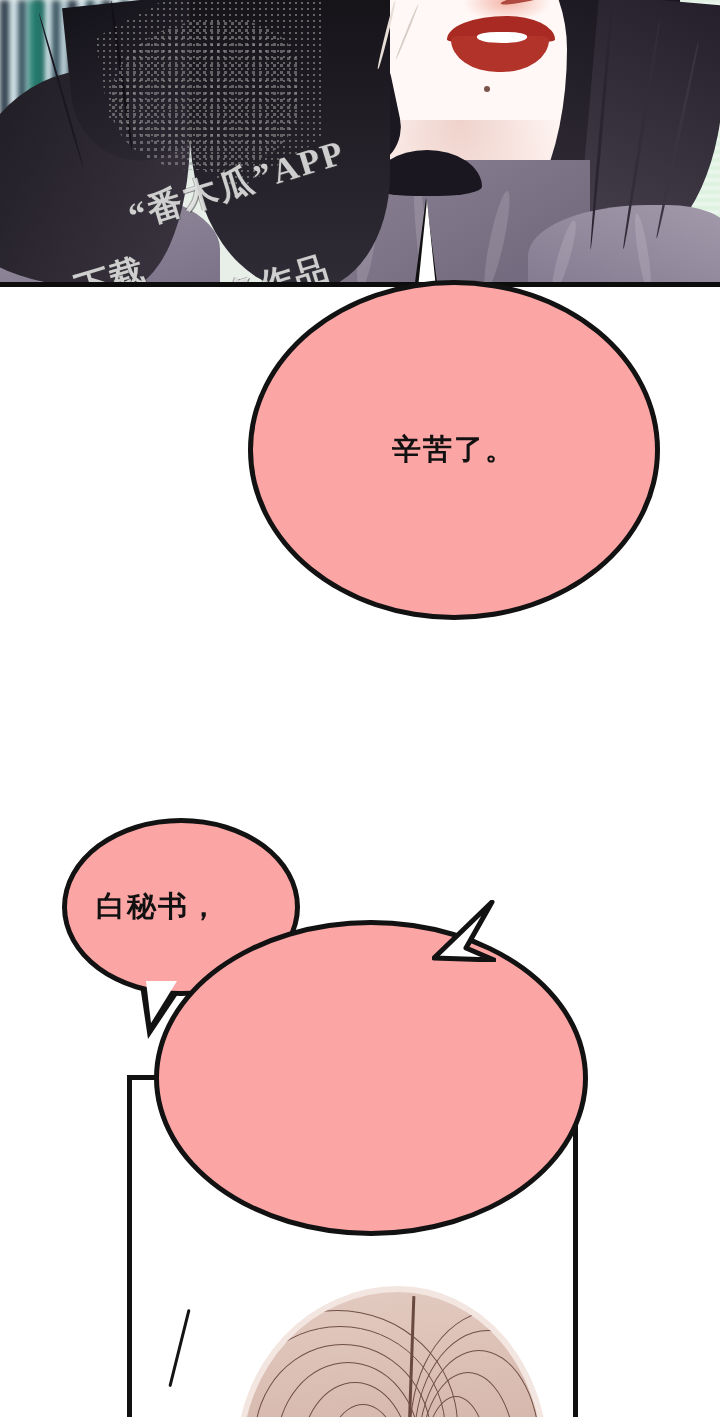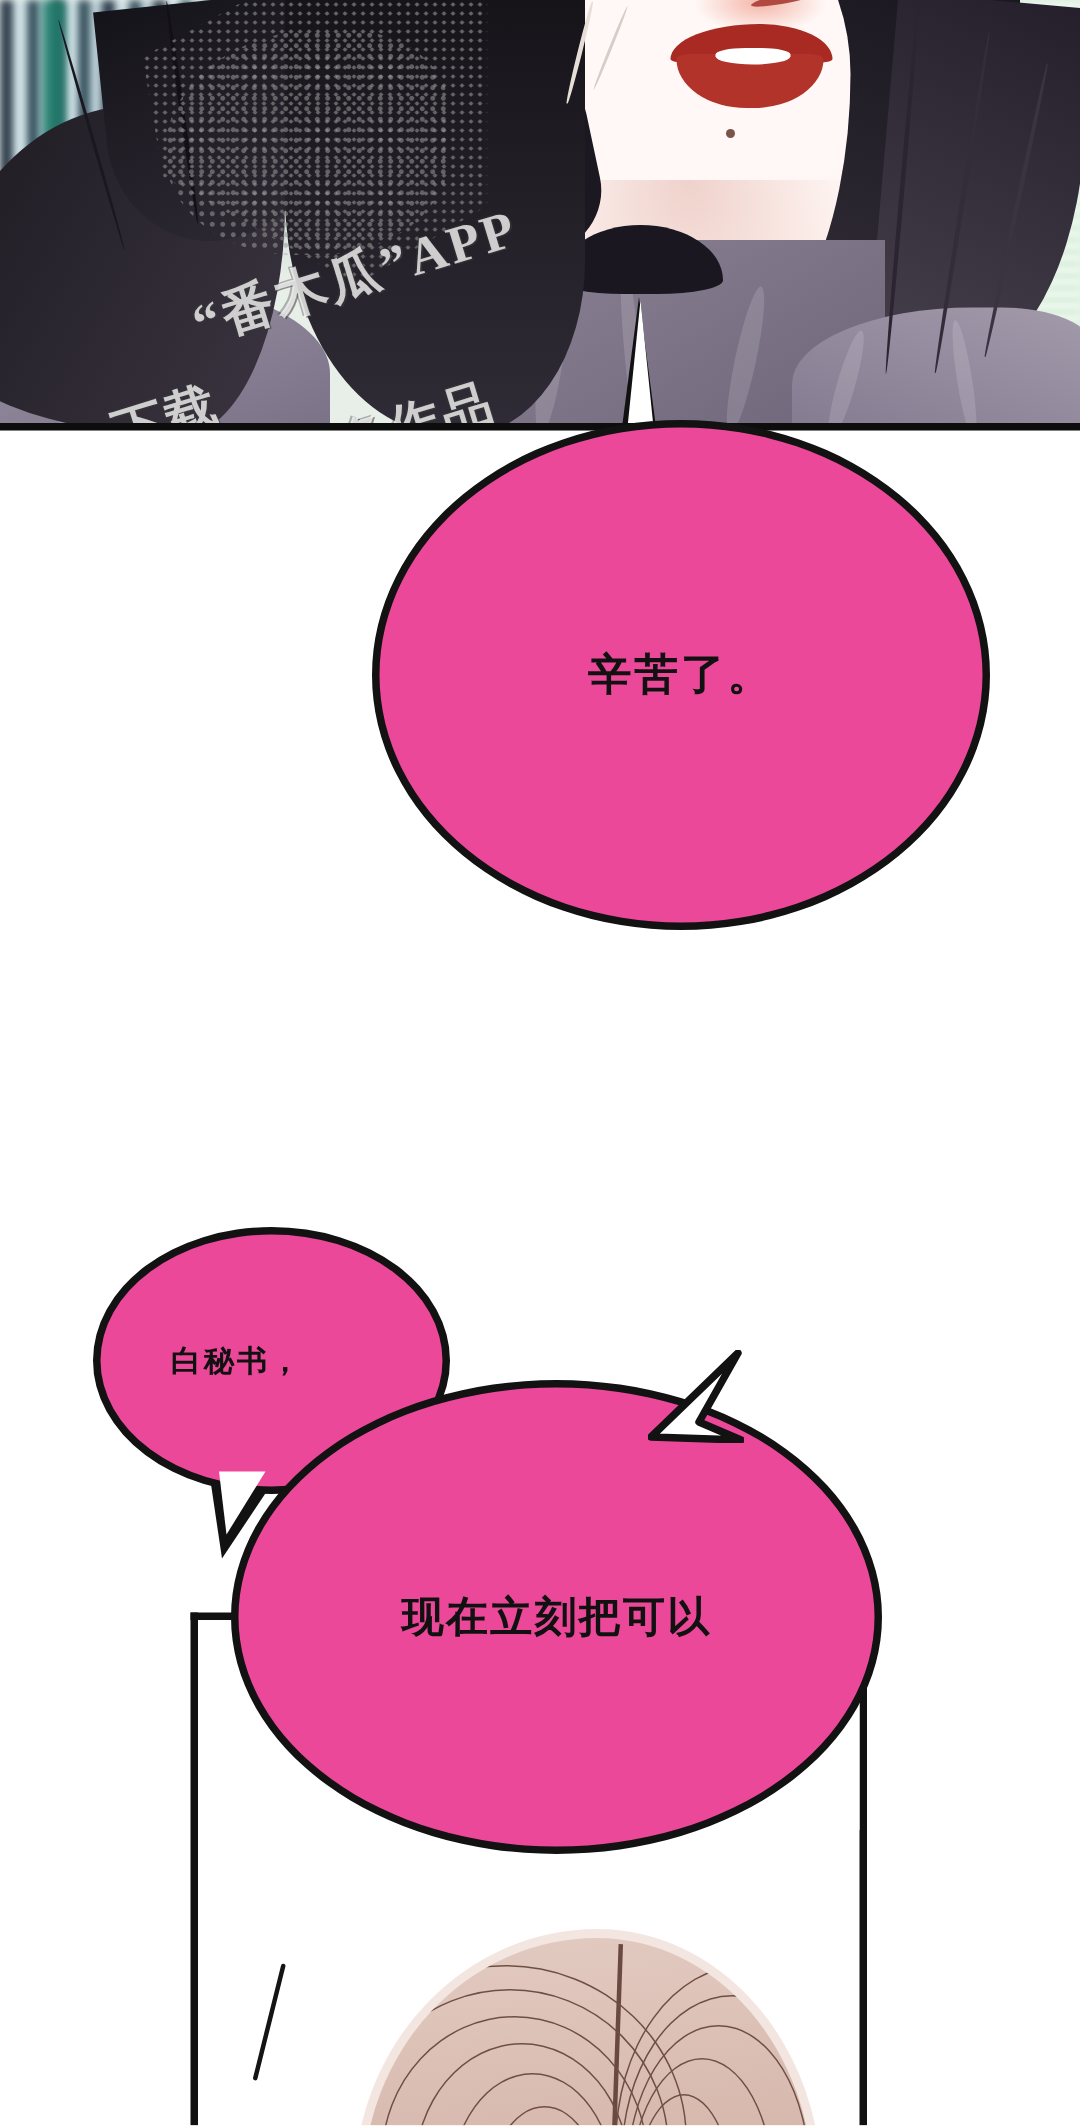--- a/index.html
+++ b/index.html
@@ -278,21 +278,21 @@
      -1px -1px 0 rgba(60,60,60,.35);
     white-space: nowrap;
   }
   .wm-line1 { font-size: 35px; margin-left: 82px; }
   .wm-line2 { font-size: 34px; margin-left: 10px; margin-top: 8px; }
   .wm-line3 { font-size: 34px; margin-left: 42px; margin-top: 6px; }
 
   
   .bubble {
     position: absolute;
-    background: #ec4899;
+    background: #fca5a5;
     border: 5px solid #121212;
     box-sizing: border-box;
     display: flex;
     align-items: center;
     justify-content: center;
     text-align: center;
     color: #111111;
     font-weight: bold;
     z-index: 20;
   }
@@ -300,21 +300,21 @@
     left: 248px; top: 280px;
     width: 412px; height: 340px;
     border-radius: 50% / 50%;
     font-size: 29px;
     letter-spacing: 2px;
   }
   .bubble-2 {
     left: 62px; top: 818px;
     width: 238px; height: 178px;
     border-radius: 50% / 50%;
-    font-size: 20px;
+    font-size: 29px;
     letter-spacing: 2px;
     padding-right: 46px;
     box-sizing: border-box;
   }
   .bubble-3 {
     left: 154px; top: 920px;
     width: 434px; height: 316px;
     border-radius: 50% / 50%;
     font-size: 28px;
     line-height: 1.45;
@@ -507,21 +507,20 @@
     </div>
     <div class="pb-mask"></div>
     <div class="stray-hair"></div>
   </div>
 
   <svg class="tail-3" viewBox="0 0 64 62">
     <path d="M2 58 L60 2 L34 48 L62 60 Z" fill="#ffffff" stroke="#121212" stroke-width="5" stroke-linejoin="round"></path>
   </svg>
   <div class="bubble bubble-3">
     <div class="txt">
-      <div>现在立刻把可以</div>
     </div>
   </div>
 
   <div class="tail-2"></div>
   <div class="bubble bubble-2">
     <span>白秘书，</span>
   </div>
   <div class="tail-2-inner"></div>
 
 </div>

